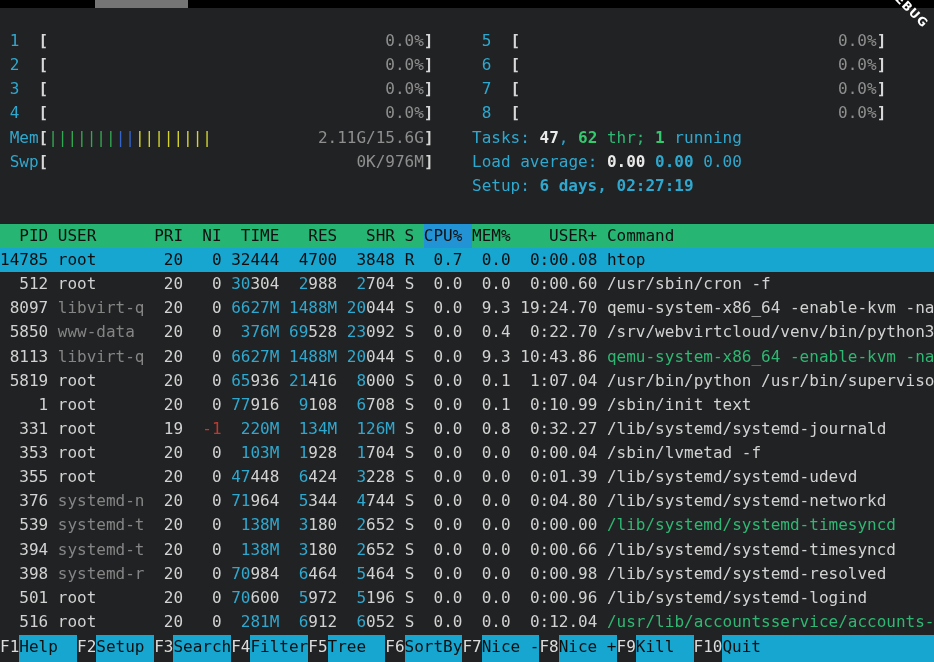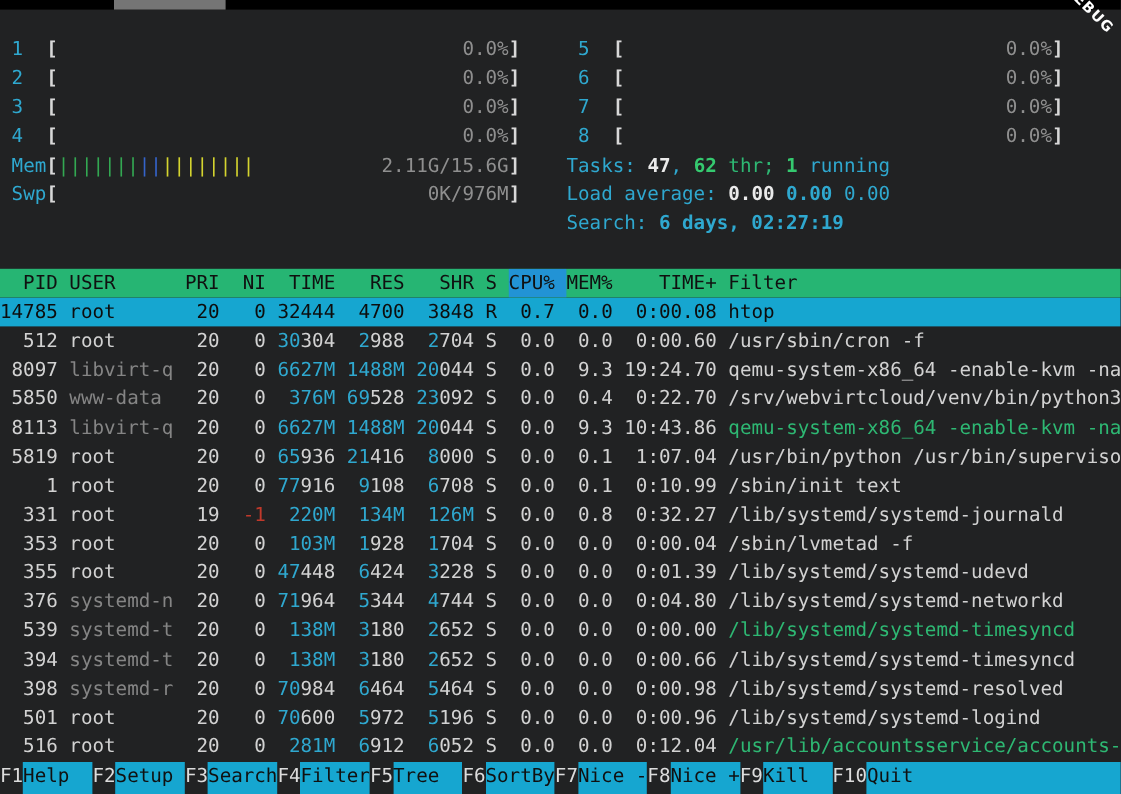--- a/index.html
+++ b/index.html
@@ -28,20 +28,20 @@
 </div>
 
 <div id="ribbon">DEBUG</div>
 
 <pre class="mono" id="top-meters"><span style="color: rgb(47, 168, 207);"> 1</span><span>  </span><span class="b" style="color: rgb(216, 216, 216);">[</span><span style="color: rgb(143, 143, 143);">                                   0.0%</span><span class="b" style="color: rgb(216, 216, 216);">]</span><span>    </span><span style="color: rgb(47, 168, 207);"> 5</span><span>  </span><span class="b" style="color: rgb(216, 216, 216);">[</span><span style="color: rgb(143, 143, 143);">                                 0.0%</span><span class="b" style="color: rgb(216, 216, 216);">]</span>
 <span style="color: rgb(47, 168, 207);"> 2</span><span>  </span><span class="b" style="color: rgb(216, 216, 216);">[</span><span style="color: rgb(143, 143, 143);">                                   0.0%</span><span class="b" style="color: rgb(216, 216, 216);">]</span><span>    </span><span style="color: rgb(47, 168, 207);"> 6</span><span>  </span><span class="b" style="color: rgb(216, 216, 216);">[</span><span style="color: rgb(143, 143, 143);">                                 0.0%</span><span class="b" style="color: rgb(216, 216, 216);">]</span>
 <span style="color: rgb(47, 168, 207);"> 3</span><span>  </span><span class="b" style="color: rgb(216, 216, 216);">[</span><span style="color: rgb(143, 143, 143);">                                   0.0%</span><span class="b" style="color: rgb(216, 216, 216);">]</span><span>    </span><span style="color: rgb(47, 168, 207);"> 7</span><span>  </span><span class="b" style="color: rgb(216, 216, 216);">[</span><span style="color: rgb(143, 143, 143);">                                 0.0%</span><span class="b" style="color: rgb(216, 216, 216);">]</span>
 <span style="color: rgb(47, 168, 207);"> 4</span><span>  </span><span class="b" style="color: rgb(216, 216, 216);">[</span><span style="color: rgb(143, 143, 143);">                                   0.0%</span><span class="b" style="color: rgb(216, 216, 216);">]</span><span>    </span><span style="color: rgb(47, 168, 207);"> 8</span><span>  </span><span class="b" style="color: rgb(216, 216, 216);">[</span><span style="color: rgb(143, 143, 143);">                                 0.0%</span><span class="b" style="color: rgb(216, 216, 216);">]</span>
 <span> </span><span style="color: rgb(47, 168, 207);">Mem</span><span class="b" style="color: rgb(216, 216, 216);">[</span><span style="color: rgb(51, 168, 82);">|||||||</span><span style="color: rgb(53, 100, 203);">||</span><span style="color: rgb(212, 212, 47);">||||||||</span><span>           </span><span style="color: rgb(143, 143, 143);">2.11G/15.6G</span><span class="b" style="color: rgb(216, 216, 216);">]</span><span>    </span><span style="color: rgb(47, 168, 207);">Tasks: </span><span class="b" style="color: rgb(234, 234, 234);">47</span><span style="color: rgb(47, 168, 207);">, </span><span class="b" style="color: rgb(53, 201, 111);">62</span><span style="color: rgb(46, 184, 115);"> thr; </span><span class="b" style="color: rgb(53, 201, 111);">1</span><span style="color: rgb(47, 168, 207);"> running</span>
 <span> </span><span style="color: rgb(47, 168, 207);">Swp</span><span class="b" style="color: rgb(216, 216, 216);">[</span><span style="color: rgb(143, 143, 143);">                                0K/976M</span><span class="b" style="color: rgb(216, 216, 216);">]</span><span>    </span><span style="color: rgb(47, 168, 207);">Load average: </span><span class="b" style="color: rgb(234, 234, 234);">0.00</span><span> </span><span class="b" style="color: rgb(47, 168, 207);">0.00</span><span> </span><span style="color: rgb(47, 168, 207);">0.00</span>
-<span>                                                 </span><span style="color: rgb(47, 168, 207);">Search: </span><span class="b" style="color: rgb(47, 168, 207);">6 days, 02:27:19</span>
+<span>                                                 </span><span style="color: rgb(47, 168, 207);">Setup: </span><span class="b" style="color: rgb(47, 168, 207);">6 days, 02:27:19</span>
 </pre>
 
-<pre class="mono" id="table-header" style="background: rgb(38, 181, 115);"><span>  PID USER      PRI  NI  TIME   RES   SHR S </span><span class="cell" style="background: rgb(34, 147, 213);">CPU% </span><span>MEM%    TIME+ Filter</span></pre>
+<pre class="mono" id="table-header" style="background: rgb(38, 181, 115);"><span>  PID USER      PRI  NI  TIME   RES   SHR S </span><span class="cell" style="background: rgb(34, 147, 213);">CPU% </span><span>MEM%    USER+ Command</span></pre>
 
 <div class="mono" id="table-rows"><div class="row" style="background: rgb(22, 166, 208); color: rgb(13, 13, 13);"><span>14785 </span><span>root      </span><span> 20 </span><span>  0</span><span> </span><span>32444</span><span> </span><span> 4700</span><span> </span><span> 3848</span><span> </span><span>R </span><span> 0.7 </span><span> 0.0 </span><span> 0:00.08 </span><span>htop</span></div><div class="row" style="color: rgb(210, 210, 210);"><span style="color: rgb(210, 210, 210);">  512 </span><span style="color: rgb(210, 210, 210);">root      </span><span style="color: rgb(210, 210, 210);"> 20 </span><span style="color: rgb(210, 210, 210);">  0</span><span> </span><span style="color: rgb(47, 168, 207);">30</span><span style="color: rgb(210, 210, 210);">304</span><span> </span><span style="color: rgb(47, 168, 207);"> 2</span><span style="color: rgb(210, 210, 210);">988</span><span> </span><span style="color: rgb(47, 168, 207);"> 2</span><span style="color: rgb(210, 210, 210);">704</span><span> </span><span style="color: rgb(210, 210, 210);">S </span><span style="color: rgb(210, 210, 210);"> 0.0 </span><span style="color: rgb(210, 210, 210);"> 0.0 </span><span style="color: rgb(210, 210, 210);"> 0:00.60 </span><span style="color: rgb(210, 210, 210);">/usr/sbin/cron -f</span></div><div class="row" style="color: rgb(210, 210, 210);"><span style="color: rgb(210, 210, 210);"> 8097 </span><span style="color: rgb(133, 133, 133);">libvirt-q </span><span style="color: rgb(210, 210, 210);"> 20 </span><span style="color: rgb(210, 210, 210);">  0</span><span> </span><span style="color: rgb(47, 168, 207);">6627M</span><span> </span><span style="color: rgb(47, 168, 207);">1488M</span><span> </span><span style="color: rgb(47, 168, 207);">20</span><span style="color: rgb(210, 210, 210);">044</span><span> </span><span style="color: rgb(210, 210, 210);">S </span><span style="color: rgb(210, 210, 210);"> 0.0 </span><span style="color: rgb(210, 210, 210);"> 9.3 </span><span style="color: rgb(210, 210, 210);">19:24.70 </span><span style="color: rgb(210, 210, 210);">qemu-system-x86_64 -enable-kvm -na</span></div><div class="row" style="color: rgb(210, 210, 210);"><span style="color: rgb(210, 210, 210);"> 5850 </span><span style="color: rgb(133, 133, 133);">www-data  </span><span style="color: rgb(210, 210, 210);"> 20 </span><span style="color: rgb(210, 210, 210);">  0</span><span> </span><span style="color: rgb(47, 168, 207);"> 376M</span><span> </span><span style="color: rgb(47, 168, 207);">69</span><span style="color: rgb(210, 210, 210);">528</span><span> </span><span style="color: rgb(47, 168, 207);">23</span><span style="color: rgb(210, 210, 210);">092</span><span> </span><span style="color: rgb(210, 210, 210);">S </span><span style="color: rgb(210, 210, 210);"> 0.0 </span><span style="color: rgb(210, 210, 210);"> 0.4 </span><span style="color: rgb(210, 210, 210);"> 0:22.70 </span><span style="color: rgb(210, 210, 210);">/srv/webvirtcloud/venv/bin/python3</span></div><div class="row" style="color: rgb(210, 210, 210);"><span style="color: rgb(210, 210, 210);"> 8113 </span><span style="color: rgb(133, 133, 133);">libvirt-q </span><span style="color: rgb(210, 210, 210);"> 20 </span><span style="color: rgb(210, 210, 210);">  0</span><span> </span><span style="color: rgb(47, 168, 207);">6627M</span><span> </span><span style="color: rgb(47, 168, 207);">1488M</span><span> </span><span style="color: rgb(47, 168, 207);">20</span><span style="color: rgb(210, 210, 210);">044</span><span> </span><span style="color: rgb(210, 210, 210);">S </span><span style="color: rgb(210, 210, 210);"> 0.0 </span><span style="color: rgb(210, 210, 210);"> 9.3 </span><span style="color: rgb(210, 210, 210);">10:43.86 </span><span style="color: rgb(46, 184, 115);">qemu-system-x86_64 -enable-kvm -na</span></div><div class="row" style="color: rgb(210, 210, 210);"><span style="color: rgb(210, 210, 210);"> 5819 </span><span style="color: rgb(210, 210, 210);">root      </span><span style="color: rgb(210, 210, 210);"> 20 </span><span style="color: rgb(210, 210, 210);">  0</span><span> </span><span style="color: rgb(47, 168, 207);">65</span><span style="color: rgb(210, 210, 210);">936</span><span> </span><span style="color: rgb(47, 168, 207);">21</span><span style="color: rgb(210, 210, 210);">416</span><span> </span><span style="color: rgb(47, 168, 207);"> 8</span><span style="color: rgb(210, 210, 210);">000</span><span> </span><span style="color: rgb(210, 210, 210);">S </span><span style="color: rgb(210, 210, 210);"> 0.0 </span><span style="color: rgb(210, 210, 210);"> 0.1 </span><span style="color: rgb(210, 210, 210);"> 1:07.04 </span><span style="color: rgb(210, 210, 210);">/usr/bin/python /usr/bin/superviso</span></div><div class="row" style="color: rgb(210, 210, 210);"><span style="color: rgb(210, 210, 210);">    1 </span><span style="color: rgb(210, 210, 210);">root      </span><span style="color: rgb(210, 210, 210);"> 20 </span><span style="color: rgb(210, 210, 210);">  0</span><span> </span><span style="color: rgb(47, 168, 207);">77</span><span style="color: rgb(210, 210, 210);">916</span><span> </span><span style="color: rgb(47, 168, 207);"> 9</span><span style="color: rgb(210, 210, 210);">108</span><span> </span><span style="color: rgb(47, 168, 207);"> 6</span><span style="color: rgb(210, 210, 210);">708</span><span> </span><span style="color: rgb(210, 210, 210);">S </span><span style="color: rgb(210, 210, 210);"> 0.0 </span><span style="color: rgb(210, 210, 210);"> 0.1 </span><span style="color: rgb(210, 210, 210);"> 0:10.99 </span><span style="color: rgb(210, 210, 210);">/sbin/init text</span></div><div class="row" style="color: rgb(210, 210, 210);"><span style="color: rgb(210, 210, 210);">  331 </span><span style="color: rgb(210, 210, 210);">root      </span><span style="color: rgb(210, 210, 210);"> 19 </span><span style="color: rgb(192, 57, 43);"> -1</span><span> </span><span style="color: rgb(47, 168, 207);"> 220M</span><span> </span><span style="color: rgb(47, 168, 207);"> 134M</span><span> </span><span style="color: rgb(47, 168, 207);"> 126M</span><span> </span><span style="color: rgb(210, 210, 210);">S </span><span style="color: rgb(210, 210, 210);"> 0.0 </span><span style="color: rgb(210, 210, 210);"> 0.8 </span><span style="color: rgb(210, 210, 210);"> 0:32.27 </span><span style="color: rgb(210, 210, 210);">/lib/systemd/systemd-journald</span></div><div class="row" style="color: rgb(210, 210, 210);"><span style="color: rgb(210, 210, 210);">  353 </span><span style="color: rgb(210, 210, 210);">root      </span><span style="color: rgb(210, 210, 210);"> 20 </span><span style="color: rgb(210, 210, 210);">  0</span><span> </span><span style="color: rgb(47, 168, 207);"> 103M</span><span> </span><span style="color: rgb(47, 168, 207);"> 1</span><span style="color: rgb(210, 210, 210);">928</span><span> </span><span style="color: rgb(47, 168, 207);"> 1</span><span style="color: rgb(210, 210, 210);">704</span><span> </span><span style="color: rgb(210, 210, 210);">S </span><span style="color: rgb(210, 210, 210);"> 0.0 </span><span style="color: rgb(210, 210, 210);"> 0.0 </span><span style="color: rgb(210, 210, 210);"> 0:00.04 </span><span style="color: rgb(210, 210, 210);">/sbin/lvmetad -f</span></div><div class="row" style="color: rgb(210, 210, 210);"><span style="color: rgb(210, 210, 210);">  355 </span><span style="color: rgb(210, 210, 210);">root      </span><span style="color: rgb(210, 210, 210);"> 20 </span><span style="color: rgb(210, 210, 210);">  0</span><span> </span><span style="color: rgb(47, 168, 207);">47</span><span style="color: rgb(210, 210, 210);">448</span><span> </span><span style="color: rgb(47, 168, 207);"> 6</span><span style="color: rgb(210, 210, 210);">424</span><span> </span><span style="color: rgb(47, 168, 207);"> 3</span><span style="color: rgb(210, 210, 210);">228</span><span> </span><span style="color: rgb(210, 210, 210);">S </span><span style="color: rgb(210, 210, 210);"> 0.0 </span><span style="color: rgb(210, 210, 210);"> 0.0 </span><span style="color: rgb(210, 210, 210);"> 0:01.39 </span><span style="color: rgb(210, 210, 210);">/lib/systemd/systemd-udevd</span></div><div class="row" style="color: rgb(210, 210, 210);"><span style="color: rgb(210, 210, 210);">  376 </span><span style="color: rgb(133, 133, 133);">systemd-n </span><span style="color: rgb(210, 210, 210);"> 20 </span><span style="color: rgb(210, 210, 210);">  0</span><span> </span><span style="color: rgb(47, 168, 207);">71</span><span style="color: rgb(210, 210, 210);">964</span><span> </span><span style="color: rgb(47, 168, 207);"> 5</span><span style="color: rgb(210, 210, 210);">344</span><span> </span><span style="color: rgb(47, 168, 207);"> 4</span><span style="color: rgb(210, 210, 210);">744</span><span> </span><span style="color: rgb(210, 210, 210);">S </span><span style="color: rgb(210, 210, 210);"> 0.0 </span><span style="color: rgb(210, 210, 210);"> 0.0 </span><span style="color: rgb(210, 210, 210);"> 0:04.80 </span><span style="color: rgb(210, 210, 210);">/lib/systemd/systemd-networkd</span></div><div class="row" style="color: rgb(210, 210, 210);"><span style="color: rgb(210, 210, 210);">  539 </span><span style="color: rgb(133, 133, 133);">systemd-t </span><span style="color: rgb(210, 210, 210);"> 20 </span><span style="color: rgb(210, 210, 210);">  0</span><span> </span><span style="color: rgb(47, 168, 207);"> 138M</span><span> </span><span style="color: rgb(47, 168, 207);"> 3</span><span style="color: rgb(210, 210, 210);">180</span><span> </span><span style="color: rgb(47, 168, 207);"> 2</span><span style="color: rgb(210, 210, 210);">652</span><span> </span><span style="color: rgb(210, 210, 210);">S </span><span style="color: rgb(210, 210, 210);"> 0.0 </span><span style="color: rgb(210, 210, 210);"> 0.0 </span><span style="color: rgb(210, 210, 210);"> 0:00.00 </span><span style="color: rgb(46, 184, 115);">/lib/systemd/systemd-timesyncd</span></div><div class="row" style="color: rgb(210, 210, 210);"><span style="color: rgb(210, 210, 210);">  394 </span><span style="color: rgb(133, 133, 133);">systemd-t </span><span style="color: rgb(210, 210, 210);"> 20 </span><span style="color: rgb(210, 210, 210);">  0</span><span> </span><span style="color: rgb(47, 168, 207);"> 138M</span><span> </span><span style="color: rgb(47, 168, 207);"> 3</span><span style="color: rgb(210, 210, 210);">180</span><span> </span><span style="color: rgb(47, 168, 207);"> 2</span><span style="color: rgb(210, 210, 210);">652</span><span> </span><span style="color: rgb(210, 210, 210);">S </span><span style="color: rgb(210, 210, 210);"> 0.0 </span><span style="color: rgb(210, 210, 210);"> 0.0 </span><span style="color: rgb(210, 210, 210);"> 0:00.66 </span><span style="color: rgb(210, 210, 210);">/lib/systemd/systemd-timesyncd</span></div><div class="row" style="color: rgb(210, 210, 210);"><span style="color: rgb(210, 210, 210);">  398 </span><span style="color: rgb(133, 133, 133);">systemd-r </span><span style="color: rgb(210, 210, 210);"> 20 </span><span style="color: rgb(210, 210, 210);">  0</span><span> </span><span style="color: rgb(47, 168, 207);">70</span><span style="color: rgb(210, 210, 210);">984</span><span> </span><span style="color: rgb(47, 168, 207);"> 6</span><span style="color: rgb(210, 210, 210);">464</span><span> </span><span style="color: rgb(47, 168, 207);"> 5</span><span style="color: rgb(210, 210, 210);">464</span><span> </span><span style="color: rgb(210, 210, 210);">S </span><span style="color: rgb(210, 210, 210);"> 0.0 </span><span style="color: rgb(210, 210, 210);"> 0.0 </span><span style="color: rgb(210, 210, 210);"> 0:00.98 </span><span style="color: rgb(210, 210, 210);">/lib/systemd/systemd-resolved</span></div><div class="row" style="color: rgb(210, 210, 210);"><span style="color: rgb(210, 210, 210);">  501 </span><span style="color: rgb(210, 210, 210);">root      </span><span style="color: rgb(210, 210, 210);"> 20 </span><span style="color: rgb(210, 210, 210);">  0</span><span> </span><span style="color: rgb(47, 168, 207);">70</span><span style="color: rgb(210, 210, 210);">600</span><span> </span><span style="color: rgb(47, 168, 207);"> 5</span><span style="color: rgb(210, 210, 210);">972</span><span> </span><span style="color: rgb(47, 168, 207);"> 5</span><span style="color: rgb(210, 210, 210);">196</span><span> </span><span style="color: rgb(210, 210, 210);">S </span><span style="color: rgb(210, 210, 210);"> 0.0 </span><span style="color: rgb(210, 210, 210);"> 0.0 </span><span style="color: rgb(210, 210, 210);"> 0:00.96 </span><span style="color: rgb(210, 210, 210);">/lib/systemd/systemd-logind</span></div><div class="row" style="color: rgb(210, 210, 210);"><span style="color: rgb(210, 210, 210);">  516 </span><span style="color: rgb(210, 210, 210);">root      </span><span style="color: rgb(210, 210, 210);"> 20 </span><span style="color: rgb(210, 210, 210);">  0</span><span> </span><span style="color: rgb(47, 168, 207);"> 281M</span><span> </span><span style="color: rgb(47, 168, 207);"> 6</span><span style="color: rgb(210, 210, 210);">912</span><span> </span><span style="color: rgb(47, 168, 207);"> 6</span><span style="color: rgb(210, 210, 210);">052</span><span> </span><span style="color: rgb(210, 210, 210);">S </span><span style="color: rgb(210, 210, 210);"> 0.0 </span><span style="color: rgb(210, 210, 210);"> 0.0 </span><span style="color: rgb(210, 210, 210);"> 0:12.04 </span><span style="color: rgb(46, 184, 115);">/usr/lib/accountsservice/accounts-</span></div></div>
 
 <pre class="mono" id="footer"><span><span style="color: rgb(220, 220, 220);">F1</span><span class="cell" style="color: rgb(16, 16, 16); background: rgb(22, 166, 208);">Help  </span></span><span><span style="color: rgb(220, 220, 220);">F2</span><span class="cell" style="color: rgb(16, 16, 16); background: rgb(22, 166, 208);">Setup </span></span><span><span style="color: rgb(220, 220, 220);">F3</span><span class="cell" style="color: rgb(16, 16, 16); background: rgb(22, 166, 208);">Search</span></span><span><span style="color: rgb(220, 220, 220);">F4</span><span class="cell" style="color: rgb(16, 16, 16); background: rgb(22, 166, 208);">Filter</span></span><span><span style="color: rgb(220, 220, 220);">F5</span><span class="cell" style="color: rgb(16, 16, 16); background: rgb(22, 166, 208);">Tree  </span></span><span><span style="color: rgb(220, 220, 220);">F6</span><span class="cell" style="color: rgb(16, 16, 16); background: rgb(22, 166, 208);">SortBy</span></span><span><span style="color: rgb(220, 220, 220);">F7</span><span class="cell" style="color: rgb(16, 16, 16); background: rgb(22, 166, 208);">Nice -</span></span><span><span style="color: rgb(220, 220, 220);">F8</span><span class="cell" style="color: rgb(16, 16, 16); background: rgb(22, 166, 208);">Nice +</span></span><span><span style="color: rgb(220, 220, 220);">F9</span><span class="cell" style="color: rgb(16, 16, 16); background: rgb(22, 166, 208);">Kill  </span></span><span><span style="color: rgb(220, 220, 220);">F10</span><span class="cell" style="color: rgb(16, 16, 16); background: rgb(22, 166, 208);">Quit                          </span></span></pre>
 
 </body></html>

